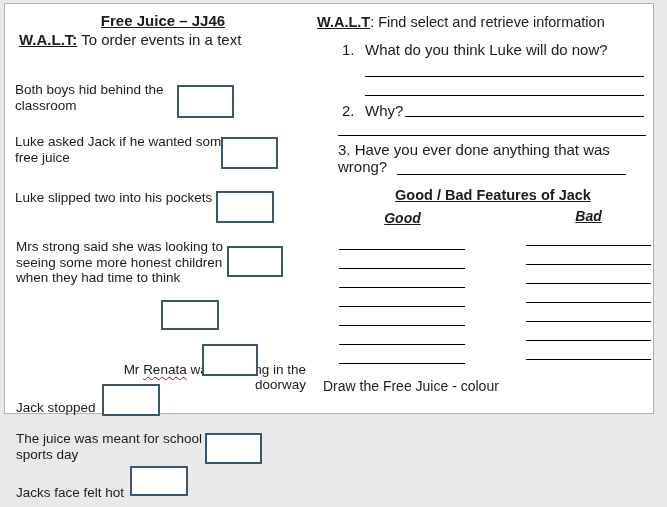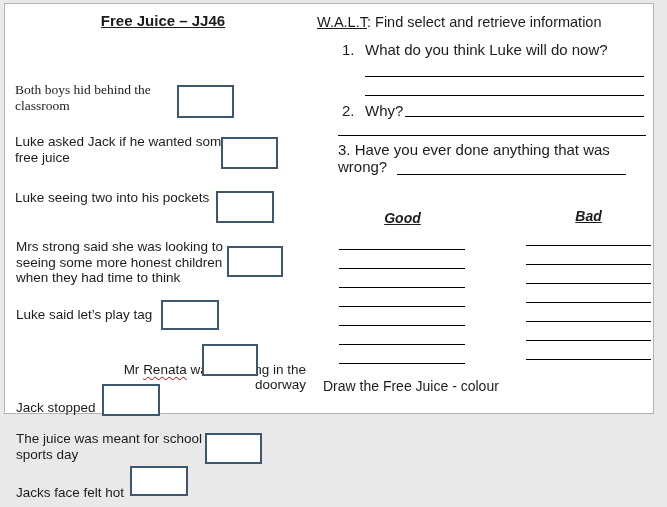--- a/index.html
+++ b/index.html
@@ -53,21 +53,21 @@
     text-underline-offset: 2px;
   }
   .abox {
     position: absolute;
     border: 2px solid #3e5771;
     background: #ffffff;
     box-sizing: border-box;
   }
 
   .walt-right { left: 312px; top: 10px; font-size: 14.5px; white-space: nowrap; }
-  .walt-right .lbl { font-weight: normal; text-decoration: underline; }
+  .walt-right .lbl { font-weight: bold; text-decoration: underline; }
 
   .question { font-size: 15px; display: flex; }
   .qnum { width: 23px; flex: none; }
   .q3 { font-size: 15px; white-space: pre-line; width: 330px; line-height: 17px; }
 
   .ans-line {
     position: absolute;
     border-bottom: 1.5px solid #000;
     height: 0;
   }
@@ -92,31 +92,33 @@
 </head>
 <body>
 
 <div class="canvas">
   <div class="page">
 
     <div class="abs t title">
       <span>Free Juice – JJ46</span>
     </div>
 
+    <div class="abs t walt-left">
+      <span class="lbl">W.A.L.T:</span><span> To order events in a text</span>
+    </div>
 
 
-    <div class="abs t item" style="left:10px; top:78px;font-family:Liberation Serif, serif;">Both boys hid behind the
+    <div class="abs t item" style="left:10px; top:78px;">Both boys hid behind the
 classroom</div>
     <div class="abs t item" style="left:10px; top:130px;">Luke asked Jack if he wanted some
 free juice</div>
-    <div class="abs t item" style="left:10px; top:186px;">Luke seeing two into his pockets</div>
+    <div class="abs t item" style="left:10px; top:186px;">Luke slipped two into his pockets</div>
     <div class="abs t item" style="left:11px; top:235px;">Mrs strong said she was looking to
 seeing some more honest children
 when they had time to think</div>
-    <div class="abs t item" style="left:11px; top:303px;">Luke said let’s play tag</div>
     <div class="abs t item" style="left:11px; top:342px;text-align:right;">
       <span>Mr </span><span class="squiggle">Renata</span><span> was standing in the
 doorway</span>
     </div>
     <div class="abs t item" style="left:11px; top:396px;">Jack stopped</div>
     <div class="abs t item" style="left:11px; top:427px;">The juice was meant for school
 sports day</div>
     <div class="abs t item" style="left:11px; top:481px;">Jacks face felt hot</div>
 
     <div class="abox" style="left:172px; top:81px;  width:57px; height:33px;"></div>
@@ -144,20 +146,23 @@
       <span class="qnum">2.</span>
       <span>Why?</span>
     </div>
     <div class="ans-line" style="left:400px; top:112px; width:239px;"></div>
     <div class="ans-line" style="left:333px; top:131px; width:308px;"></div>
 
     <div class="abs t q3" style="left:333px; top:137px;">3. Have you ever done anything that was
 wrong?</div>
     <div class="ans-line" style="left:392px; top:170px; width:229px;"></div>
 
+    <div class="abs t features-title">
+      <span>Good / Bad Features of Jack</span>
+    </div>
     <div class="abs t col-header" style="left:335px; top:206px;">
       <span>Good</span>
     </div>
     <div class="abs t col-header" style="left:521px; top:204px;">
       <span>Bad</span>
     </div>
 
     <div class="abs line-col" style="left:334px; top:245px; width:126px;">
       <div class="wline"></div>
       <div class="wline"></div>

